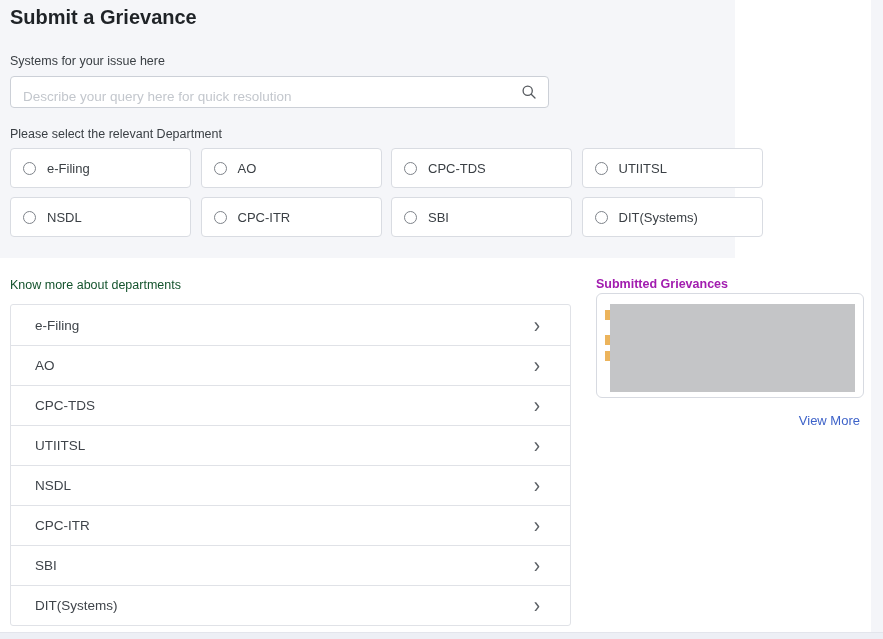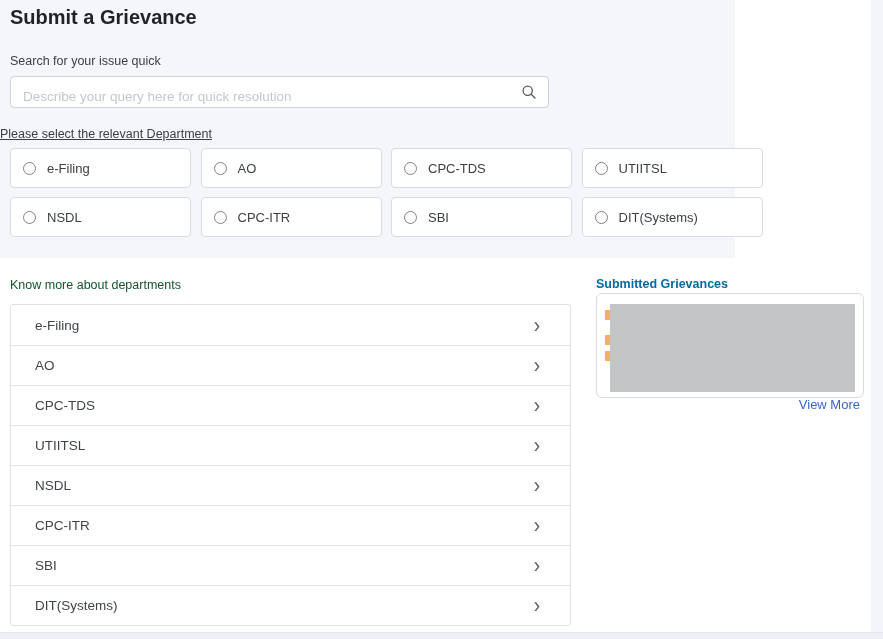--- a/index.html
+++ b/index.html
@@ -53,21 +53,21 @@
     padding: 8px 40px 0 12px;
     font-family: "Liberation Sans", sans-serif;
     font-size: 13.5px; color: #33383d;
     outline: none;
   }
   .search-input::placeholder { color: #c3c7cd; opacity: 1; }
   .search-icon {
     position: absolute; right: 12px; top: 8px;
     width: 16px; height: 16px;
   }
-  .dept-label { left: 0; top: 127px; text-decoration: underline; }
+  .dept-label { left: 10px; top: 127px; }
   .dept-grid {
     position: absolute; left: 10px; top: 148px;
     display: grid;
     grid-template-columns: repeat(4, 181px);
     column-gap: 9.5px;
     row-gap: 9px;
   }
   .dept-card {
     height: 40px;
     background: #ffffff;
@@ -110,21 +110,21 @@
   .acc-row:first-child { border-top: none; }
   .acc-row-label { font-size: 13.5px; color: #3f444a; }
   .chevron {
     font-size: 19px; line-height: 1; color: #5b6065;
     font-weight: 400;
     transform: scaleY(1.15);
   }
   
   .sg-title {
     position: absolute; left: 596px; top: 277px;
-    font-size: 12.5px; font-weight: 700; color: #0369a1;
+    font-size: 12.5px; font-weight: 700; color: #a21caf;
   }
   .sg-card {
     position: absolute; left: 596px; top: 293px;
     width: 268px; height: 105px;
     background: #ffffff;
     border: 1px solid #d7dae1;
     border-radius: 6px;
   }
   .sg-redacted {
     position: absolute; left: 13px; top: 10px;
@@ -133,37 +133,37 @@
   }
   .redact-mark {
     position: absolute; left: -5px;
     width: 5px; height: 10px;
     background: #ecb45c;
   }
   .redact-mark.m1 { top: 6px; }
   .redact-mark.m2 { top: 31px; }
   .redact-mark.m3 { top: 47px; }
   .view-more {
-    position: absolute; left: 596px; top: 397px;
+    position: absolute; left: 596px; top: 413px;
     width: 264px;
     text-align: right;
     font-size: 13px; color: #3e63c9;
     cursor: pointer;
     text-decoration: none;
   }
 </style>
 </head>
 <body>
 
 <div class="page">
 
   <div class="top-section">
     <h1 class="page-title">Submit a Grievance</h1>
 
-    <div class="field-label search-label">Search for your issue quick</div>
+    <div class="field-label search-label">Systems for your issue here</div>
 
     <div class="search-wrap">
       <input class="search-input" type="text" placeholder="Describe your query here for quick resolution" style="">
       <svg class="search-icon" viewBox="0 0 16 16">
         <circle cx="6.7" cy="6.7" r="4.6" fill="none" stroke="#55595e" stroke-width="1.3"></circle>
         <line x1="10.2" y1="10.2" x2="14" y2="14" stroke="#55595e" stroke-width="1.3" stroke-linecap="round"></line>
       </svg>
     </div>
 
     <div class="field-label dept-label">Please select the relevant Department</div>

